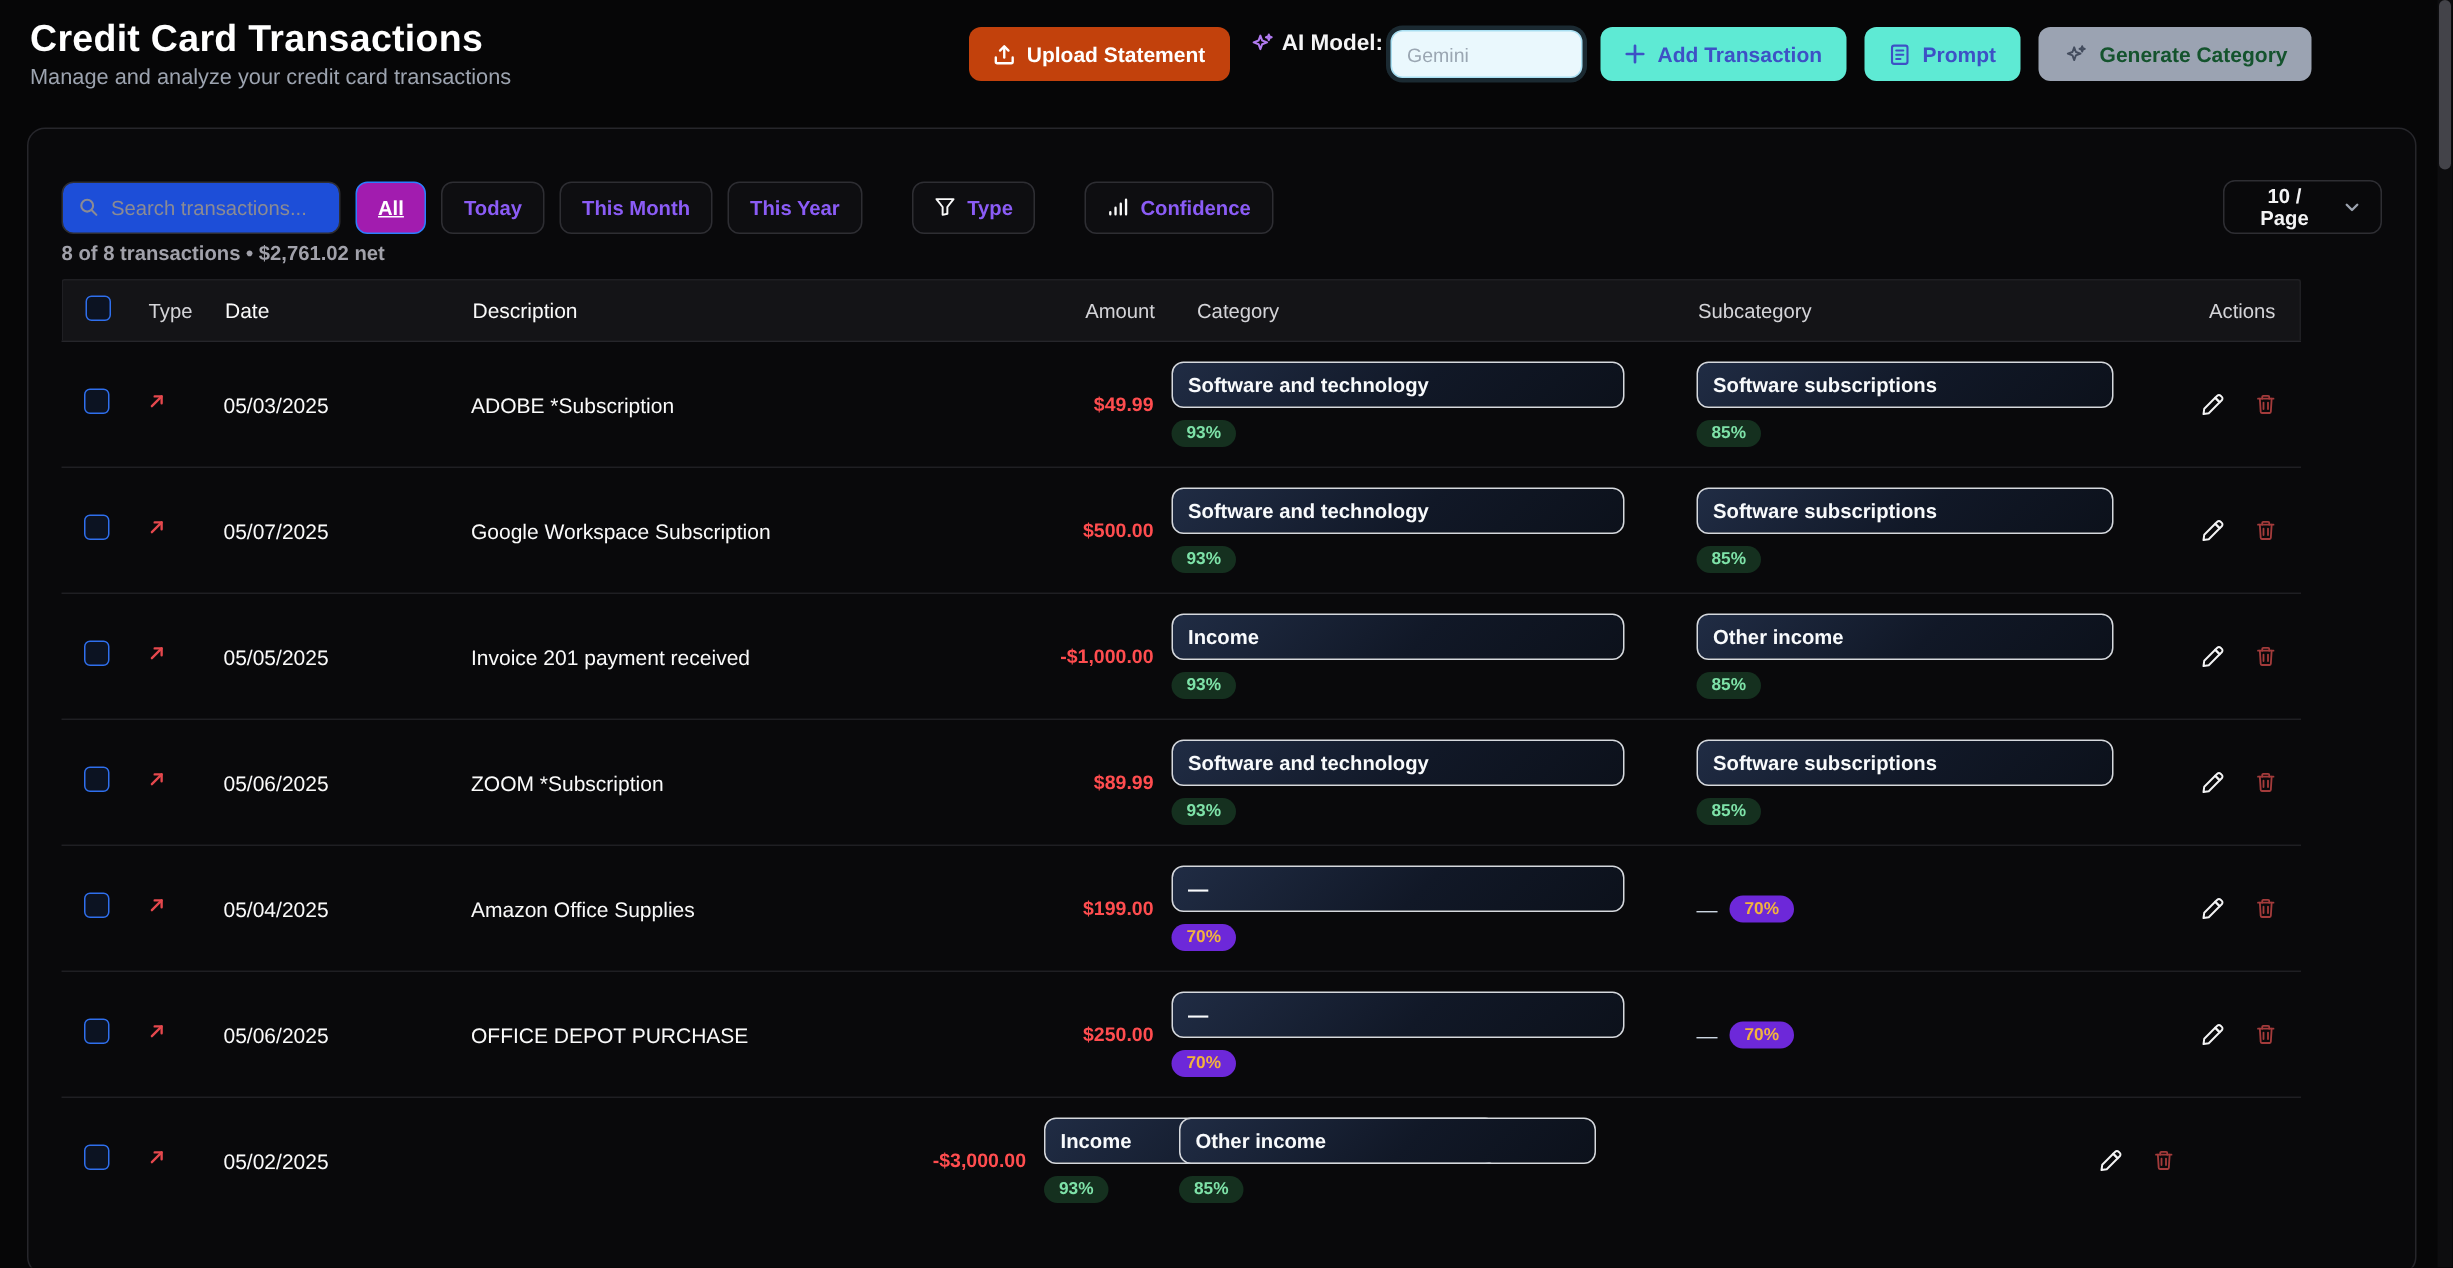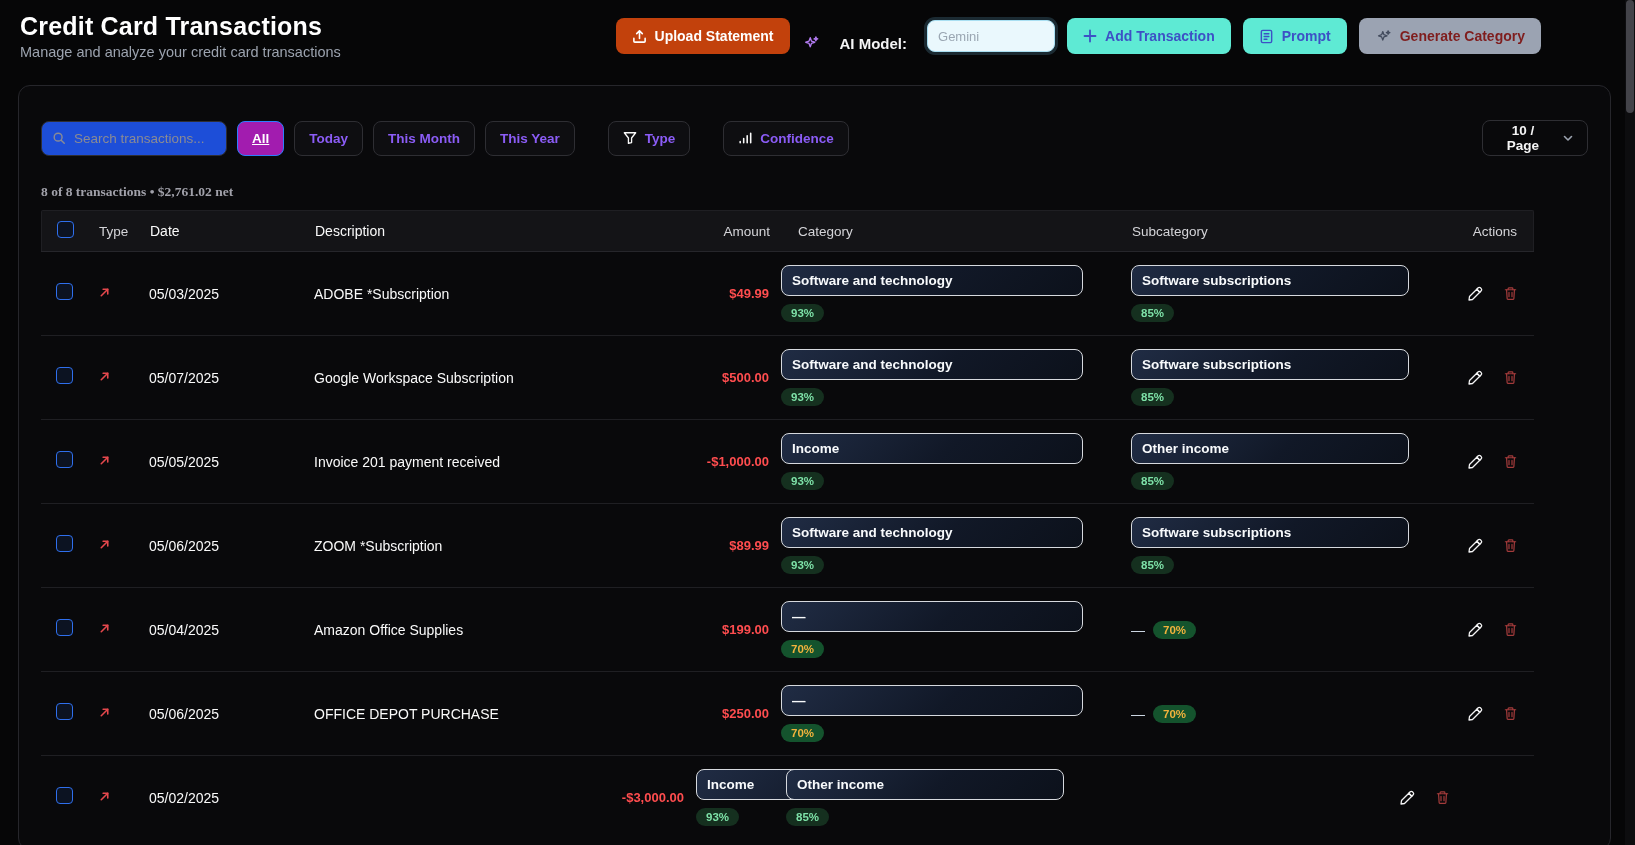--- a/index.html
+++ b/index.html
@@ -7,41 +7,41 @@
   .page { position:relative; width:1635px; height:810px; color:#fafafa; }
 
   
   .header { display:flex; justify-content:space-between; align-items:flex-start; padding:12px 22px 0 20px; }
   .title { font-size:25px; font-weight:700; letter-spacing:.2px; color:#ffffff; }
   .subtitle { font-size:14.5px; color:#9ca3af; margin-top:3px; }
   .header-actions { display:flex; align-items:center; gap:12px; margin-top:6px; padding-right:72px; }
   .btn { display:inline-flex; align-items:center; gap:8px; height:36px; padding:0 16px; border-radius:8px; border:none; font-size:14px; font-weight:600; cursor:pointer; font-family:inherit; white-space:nowrap; }
   .btn-blue { background:#c2410c; color:#fff; }
   .btn-white { background:#5eead4; color:#3d51c5; }
-  .btn-disabled { background:#9ba3b2; color:#7f1d1d; cursor:default; }
-  .ai-model { display:inline-flex; align-items:flex-end; gap:20px; }
+  .btn-disabled { background:#9ba3b2; color:#14532d; cursor:default; }
+  .ai-model { display:inline-flex; align-items:flex-start; gap:5px; }
   .ai-label { font-size:15px; font-weight:700; color:#f4f4f5; }
   .ai-input { width:128px; height:32px; border-radius:8px; border:1px solid #a9dff2; background:#eaf8fd; box-shadow:0 0 0 3px rgba(125,211,252,.18); padding:0 10px; font-size:13px; font-family:inherit; color:#1f2937; outline:none; }
   .ai-input::placeholder { color:#9aa6b2; }
 
   
   .card { position:absolute; left:18px; right:24px; top:85px; bottom:-40px; background:#09090b; border:1px solid #26262b; border-radius:12px; padding:34px 76px 0 22px; }
 
   
   .toolbar { display:flex; align-items:center; gap:10px; }
   .search-box { display:flex; align-items:center; gap:8px; width:186px; height:35px; border:1px solid #2e2e33; border-radius:8px; background:#1d4ed8; padding:0 10px; }
   .search-box input { border:none; background:transparent; outline:none; color:#e4e4e7; font-size:13.5px; width:100%; font-family:inherit; }
   .search-box input::placeholder { color:#8b8b93; }
   .chip { display:inline-flex; align-items:center; gap:8px; height:35px; padding:0 14px; border-radius:8px; border:1px solid #2e2e33; background:#0e0e11; color:#8b5cf6; font-size:13.5px; font-weight:600; cursor:pointer; font-family:inherit; white-space:nowrap; }
   .chip-active { background:#a21caf; border-color:#2b7fff; color:#fff;text-decoration:underline; }
   .chip-gap { margin-left:23px; }
   .spacer { flex:1; }
   .page-select { display:inline-flex; align-items:center; justify-content:space-between; gap:12px; width:106px; height:36px; padding:0 13px; border-radius:8px; border:1px solid #2e2e33; background:transparent; color:#f4f4f5; font-size:13.5px; font-weight:600; cursor:pointer; font-family:inherit; margin-right:-54px; }
 
-  .summary { margin-top:28px; font-size:13.5px; font-weight:600; color:#a1a1aa;font-family:Liberation Serif, serif; }
+  .summary { margin-top:5px; font-size:13.5px; font-weight:600; color:#a1a1aa; }
 
   
   .table { margin-top:10px; }
   .grid-row { display:grid; grid-template-columns:45px 55px 165px 390px 85px 345px 340px 1fr; align-items:center; }
   .thead { height:41px; background:#141417; border:1px solid #1f1f23; border-bottom:none; border-radius:2px 2px 0 0; color:#d4d4d8; font-size:13.5px; }
   .trow { min-height:84px; border-top:1px solid #1f1f23; }
   .table-body .trow:first-child { border-top:1px solid #26262b; }
   .c-check { padding-left:15px; }
   .c-type { padding-left:12px; }
   .c-date, .c-desc { padding-left:8px; font-size:14px; color:#fafafa; }
@@ -52,21 +52,21 @@
   .c-actions { display:flex; justify-content:flex-end; gap:20px; padding-right:16px; }
   .thead .c-actions { font-size:13.5px; }
 
   .checkbox { display:inline-block; width:17px; height:17px; border:1.5px solid #2f6fed; border-radius:4px; background:#0c1322; cursor:pointer; }
   .type-arrow { color:#e5484d; display:inline-flex; }
 
   .cat-stack { display:flex; flex-direction:column; justify-content:center; gap:8px; padding:12px 0; }
   .select { display:flex; align-items:center; width:302px; height:31px; border:1px solid #d6d9de; border-radius:8px; padding:0 10px; font-size:13.5px; font-weight:600; color:#f8fafc; background:linear-gradient(135deg,#202c44 0%, #111827 55%, #0c111b 100%); cursor:pointer; }
   .select-sub { width:278px; }
   .badge { display:inline-flex; align-items:center; align-self:flex-start; padding:3px 10px; border-radius:999px; font-size:11.5px; font-weight:700; background:#15301f; color:#7ee2a8; }
-  .uncategorized .badge { background:#14532d; color:#f2b33d; }
+  .uncategorized .badge { background:#6d28d9; color:#f2b33d; }
   .sub-missing { display:none; align-items:center; gap:8px; font-size:14px; color:#cbd5e1; }
   .uncategorized .sub-missing { display:flex; }
 
   .icon-btn { background:transparent; border:none; cursor:pointer; padding:0; display:inline-flex; align-items:center; }
 
   
   .scrollbar { position:absolute; top:0; right:0; width:10px; height:845px; background:#0d0d0f; }
   .scrollbar .thumb { position:absolute; top:0; left:1px; width:8px; height:113px; border-radius:4px; background:#434349; }
 </style>
 </head>

